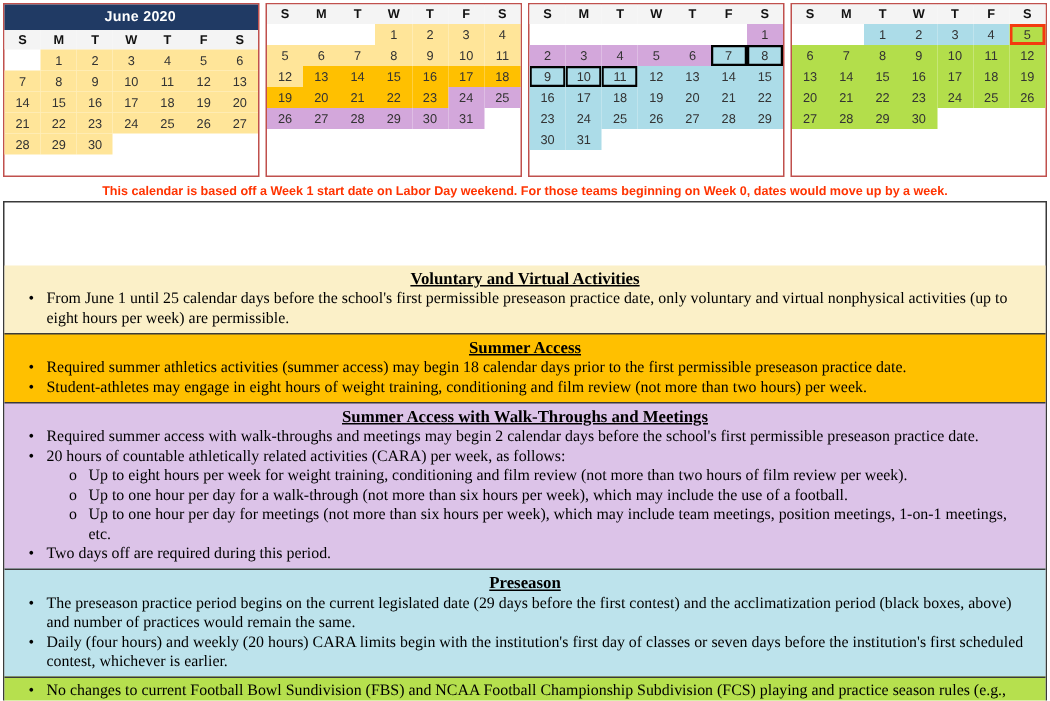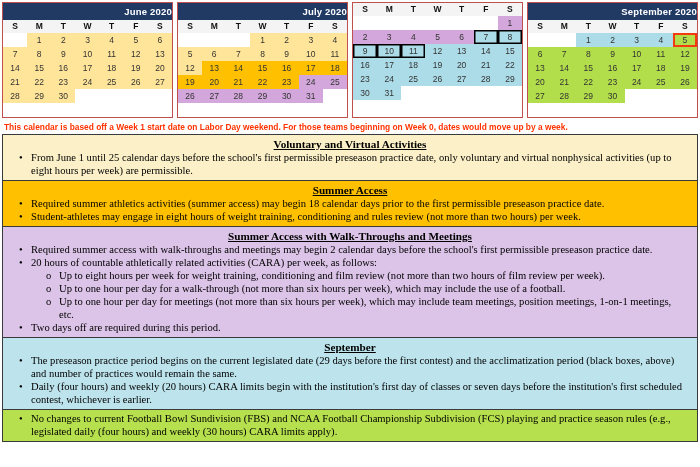--- a/index.html
+++ b/index.html
@@ -4,39 +4,39 @@
 <style>
   html,body{margin:0;padding:0;}
   body{
     width:700px;height:467px;overflow:hidden;background:#ffffff;
     font-family:"Liberation Sans",sans-serif;
   }
   
   .calendars{display:flex;gap:4px;padding:2px 2px 1px 2px;}
   .cal{flex:1;border:1px solid #C0504D;background:#ffffff;min-width:0;}
   .cal-title{
-    color:#ffffff;font-weight:bold;font-size:9.5px;text-align:right;
+    color:#ffffff;font-weight:bold;font-size:9.5px;text-align:center;
     padding:3px 0 3px 12px;letter-spacing:.2px;
   }
   .cal-grid{display:grid;grid-template-columns:repeat(7,1fr);}
   .dow{
     font-weight:bold;font-size:8.5px;text-align:center;height:13px;line-height:13px;
     background:#F4F4F4;color:#111111;
   }
   .day{
     font-size:8.5px;text-align:center;height:14px;line-height:14px;color:#333333;
   }
   
   .note{
     font-weight:bold;font-size:8.4px;padding:3px 4px 2px 4px;line-height:10px;
   }
   
   .sections{margin:0 2px;border:1px solid #3a3a3a;}
   .section{border-top:1px solid #3a3a3a;padding:2px 0 3px 0;}
-  .section:first-child{border-top:none;}
+  .section:first-child{border-top:none;margin-top:42px;}
   .sec-header{
     font-family:"Liberation Serif",serif;font-size:11.2px;font-weight:bold;
     text-decoration:underline;text-align:center;line-height:14px;color:#000;
   }
   .bullet{
     display:flex;font-family:"Liberation Serif",serif;font-size:10.6px;
     line-height:13px;color:#000;
   }
   .bullet .m1{flex:none;width:12px;margin-left:16px;text-align:left;}
   .bullet .m2{flex:none;width:13px;margin-left:43px;text-align:left;}
@@ -94,21 +94,20 @@
         <div class="day"></div>
         <div class="day"></div>
         <div class="day"></div>
         <div class="day"></div>
         <div class="day"></div>
         <div class="day"></div>
         <div class="day"></div>
       </div>
     </div>
     <div class="cal" style="border-color: rgb(192, 80, 77);">
-      <div class="cal-title" style="background: rgb(32, 58, 100);">July 2020</div>
       <div class="cal-grid">
         <div class="dow">S</div>
         <div class="dow">M</div>
         <div class="dow">T</div>
         <div class="dow">W</div>
         <div class="dow">T</div>
         <div class="dow">F</div>
         <div class="dow">S</div>
         <div class="day"></div>
         <div class="day"></div>
@@ -201,21 +200,20 @@
         <div class="day" style="background: rgb(172, 220, 232);">30</div>
         <div class="day" style="background: rgb(172, 220, 232);">31</div>
         <div class="day"></div>
         <div class="day"></div>
         <div class="day"></div>
         <div class="day"></div>
         <div class="day"></div>
       </div>
     </div>
     <div class="cal" style="border-color: rgb(192, 80, 77);">
-      <div class="cal-title" style="background: rgb(32, 58, 100);">September 2020</div>
       <div class="cal-grid">
         <div class="dow">S</div>
         <div class="dow">M</div>
         <div class="dow">T</div>
         <div class="dow">W</div>
         <div class="dow">T</div>
         <div class="dow">F</div>
         <div class="dow">S</div>
         <div class="day"></div>
         <div class="day"></div>
@@ -256,39 +254,39 @@
         <div class="day"></div>
         <div class="day"></div>
         <div class="day"></div>
         <div class="day"></div>
         <div class="day"></div>
         <div class="day"></div>
       </div>
     </div>
   </div>
 
-<div class="note" style="color: rgb(255, 51, 0);">This calendar is based off a Week 1 start date on Labor Day weekend. For those teams beginning on Week 0, dates would move up by a week.</div>
+<div class="note" style="color: rgb(255, 51, 0); text-align: center;">This calendar is based off a Week 1 start date on Labor Day weekend. For those teams beginning on Week 0, dates would move up by a week.</div>
 
 <div class="sections">
     <div class="section" style="background: rgb(251, 240, 200);">
       <div class="sec-header">Voluntary and Virtual Activities</div>
       <div class="bullet">
         <span class="m1">•</span>
         <span class="t">From June 1 until 25 calendar days before the school's first permissible preseason practice date, only voluntary and virtual nonphysical activities (up to eight hours per week) are permissible.</span>
       </div>
     </div>
     <div class="section" style="background: rgb(255, 192, 0);">
       <div class="sec-header">Summer Access</div>
       <div class="bullet">
         <span class="m1">•</span>
         <span class="t">Required summer athletics activities (summer access) may begin 18 calendar days prior to the first permissible preseason practice date.</span>
       </div>
       <div class="bullet">
         <span class="m1">•</span>
-        <span class="t">Student-athletes may engage in eight hours of weight training, conditioning and rules review (not more than two hours) per week.</span>
+        <span class="t">Student-athletes may engage in eight hours of weight training, conditioning and film review (not more than two hours) per week.</span>
       </div>
     </div>
     <div class="section" style="background: rgb(220, 195, 232);">
       <div class="sec-header">Summer Access with Walk-Throughs and Meetings</div>
       <div class="bullet">
         <span class="m1">•</span>
         <span class="t">Required summer access with walk-throughs and meetings may begin 2 calendar days before the school's first permissible preseason practice date.</span>
       </div>
       <div class="bullet">
         <span class="m1">•</span>
@@ -305,21 +303,21 @@
       <div class="bullet">
         <span class="m2">o</span>
         <span class="t">Up to one hour per day for meetings (not more than six hours per week), which may include team meetings, position meetings, 1-on-1 meetings, etc.</span>
       </div>
       <div class="bullet">
         <span class="m1">•</span>
         <span class="t">Two days off are required during this period.</span>
       </div>
     </div>
     <div class="section" style="background: rgb(189, 227, 236);">
-      <div class="sec-header">September</div>
+      <div class="sec-header">Preseason</div>
       <div class="bullet">
         <span class="m1">•</span>
         <span class="t">The preseason practice period begins on the current legislated date (29 days before the first contest) and the acclimatization period (black boxes, above) and number of practices would remain the same.</span>
       </div>
       <div class="bullet">
         <span class="m1">•</span>
         <span class="t">Daily (four hours) and weekly (20 hours) CARA limits begin with the institution's first day of classes or seven days before the institution's first scheduled contest, whichever is earlier.</span>
       </div>
     </div>
     <div class="section" style="background: rgb(182, 224, 78);">

